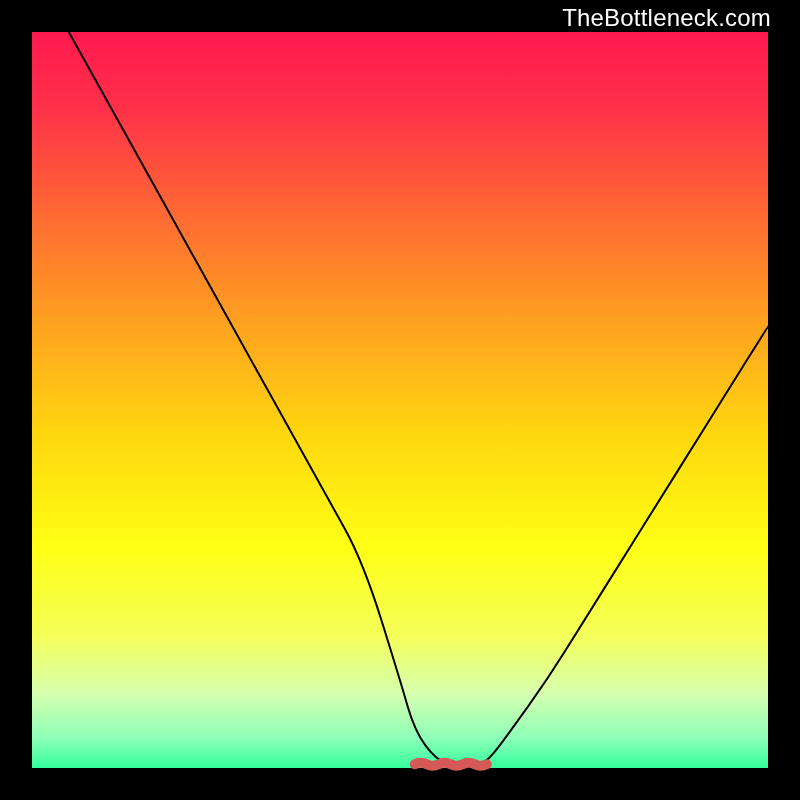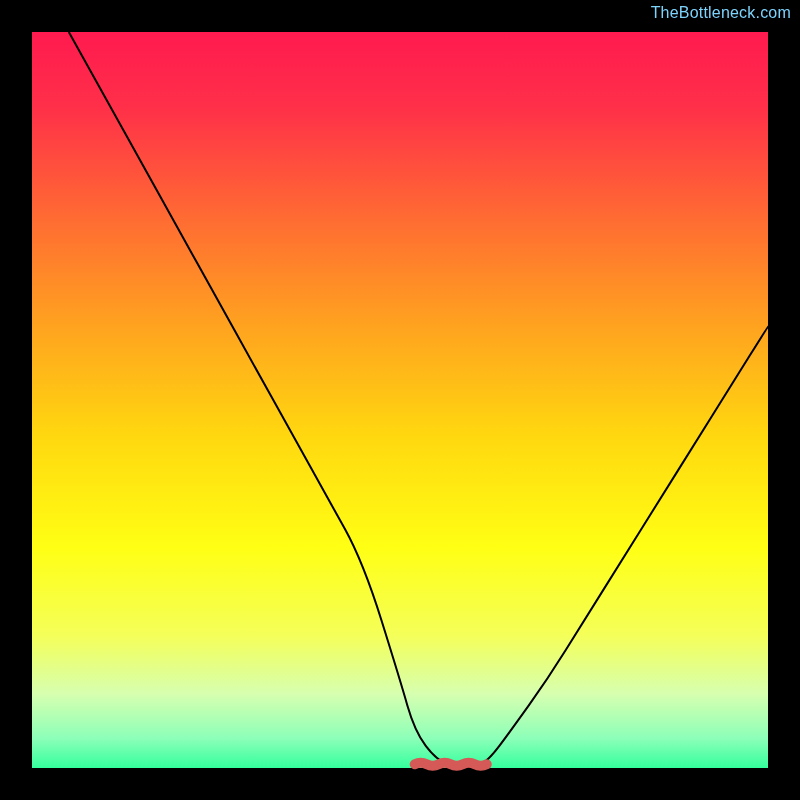--- a/index.html
+++ b/index.html
@@ -13,24 +13,24 @@
   }
   .frame {
     position: relative;
     width: 800px;
     height: 800px;
     background: #000;
   }
   .watermark {
     position: absolute;
     top: 4px;
-    right: 9px;
-    font-size: 16px;
+    right: 29px;
+    font-size: 24px;
     font-weight: 500;
-    color: #7dd3fc;
+    color: #ffffff;
     letter-spacing: 0.2px;
     z-index: 10;
   }
   svg {
     position: absolute;
     top: 0;
     left: 0;
   }
 </style>
 </head>

